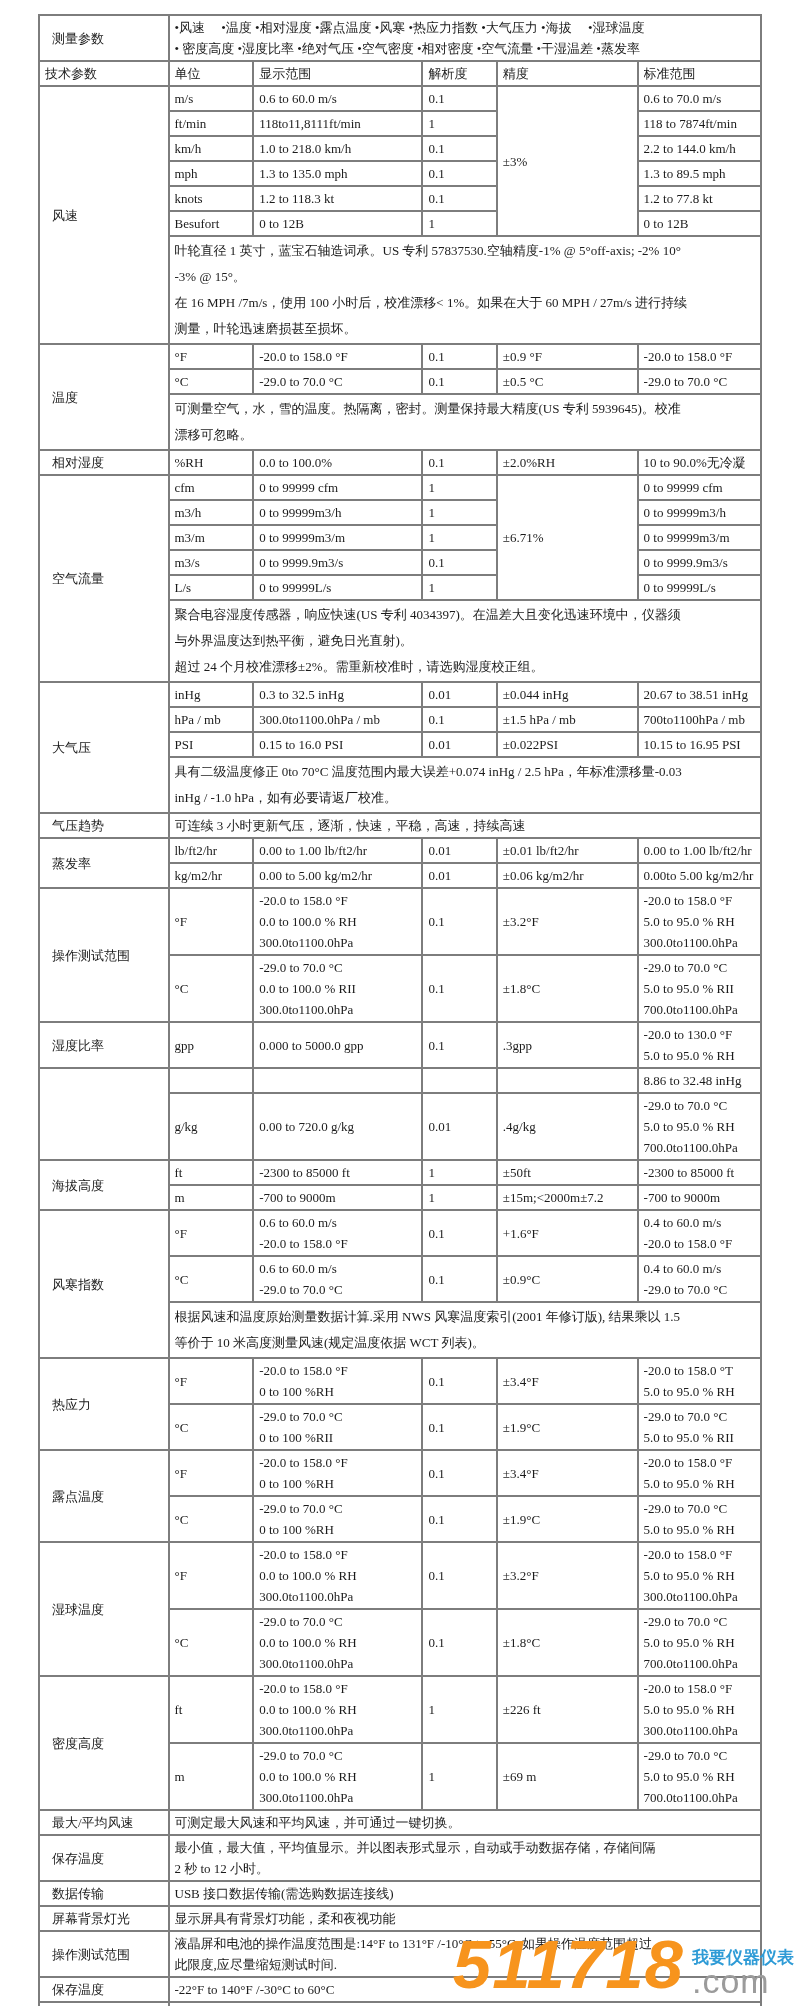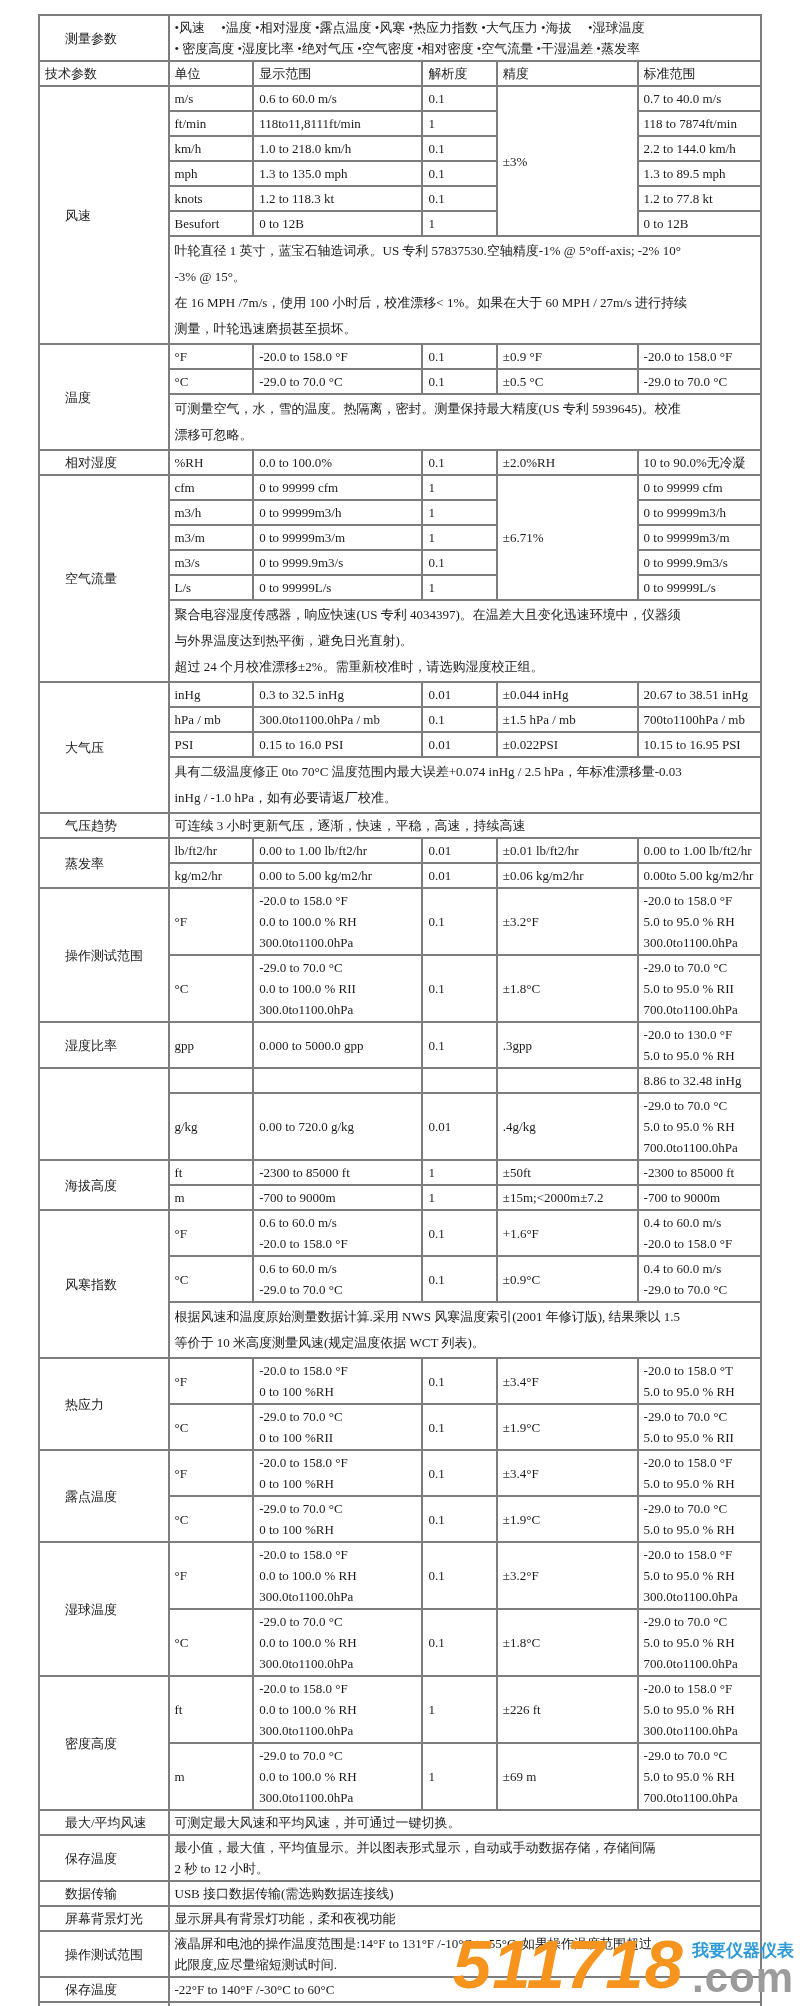--- a/index.html
+++ b/index.html
@@ -14,34 +14,34 @@
   }
   td{
     border:2px solid #7d7d7d;
     padding:1px 5px;
     font-size:13px;
     vertical-align:middle;
     overflow:hidden;
   }
   .ln{line-height:21px;white-space:nowrap;overflow:hidden;}
   td.note .ln{line-height:26px;}
-  td.lab{padding-left:25px;}
+  td.lab{padding-left:12px;}
   td.prec,td.res{vertical-align:middle;}
   .watermark{
     position:absolute;right:6px;bottom:10px;
     display:flex;align-items:flex-end;
     font-family:"Liberation Sans","DejaVu Sans",sans-serif;
   }
   .wm-num{
     font-size:69px;font-weight:bold;font-style:italic;
     letter-spacing:1px;line-height:0.9;
   }
   .wm-right{display:flex;flex-direction:column;align-items:flex-start;margin-left:8px;justify-content:flex-end;}
   .wm-tag{font-size:17px;font-weight:bold;line-height:1.05;}
-  .wm-com{font-size:42px;font-weight:bold;line-height:0.85;letter-spacing:1px;}
+  .wm-com{font-size:34px;font-weight:normal;line-height:0.85;letter-spacing:1px;}
 </style>
 </head>
 <body>
 
 <table class="spec">
   <colgroup>
     <col style="width:127px">
     <col style="width:83px">
     <col style="width:166px">
     <col style="width:73px">
@@ -88,21 +88,21 @@
         <td>
           <div class="ln">0.6 to 60.0 m/s</div>
         </td>
         <td class="res">
           <div class="ln">0.1</div>
         </td>
         <td rowspan="6" class="prec">
           <div class="ln">±3%</div>
         </td>
         <td>
-          <div class="ln">0.7 to 40.0 m/s</div>
+          <div class="ln">0.6 to 70.0 m/s</div>
         </td>
       </tr>
       <tr>
         <td>
           <div class="ln">ft/min</div>
         </td>
         <td>
           <div class="ln">118to11,8111ft/min</div>
         </td>
         <td class="res">

